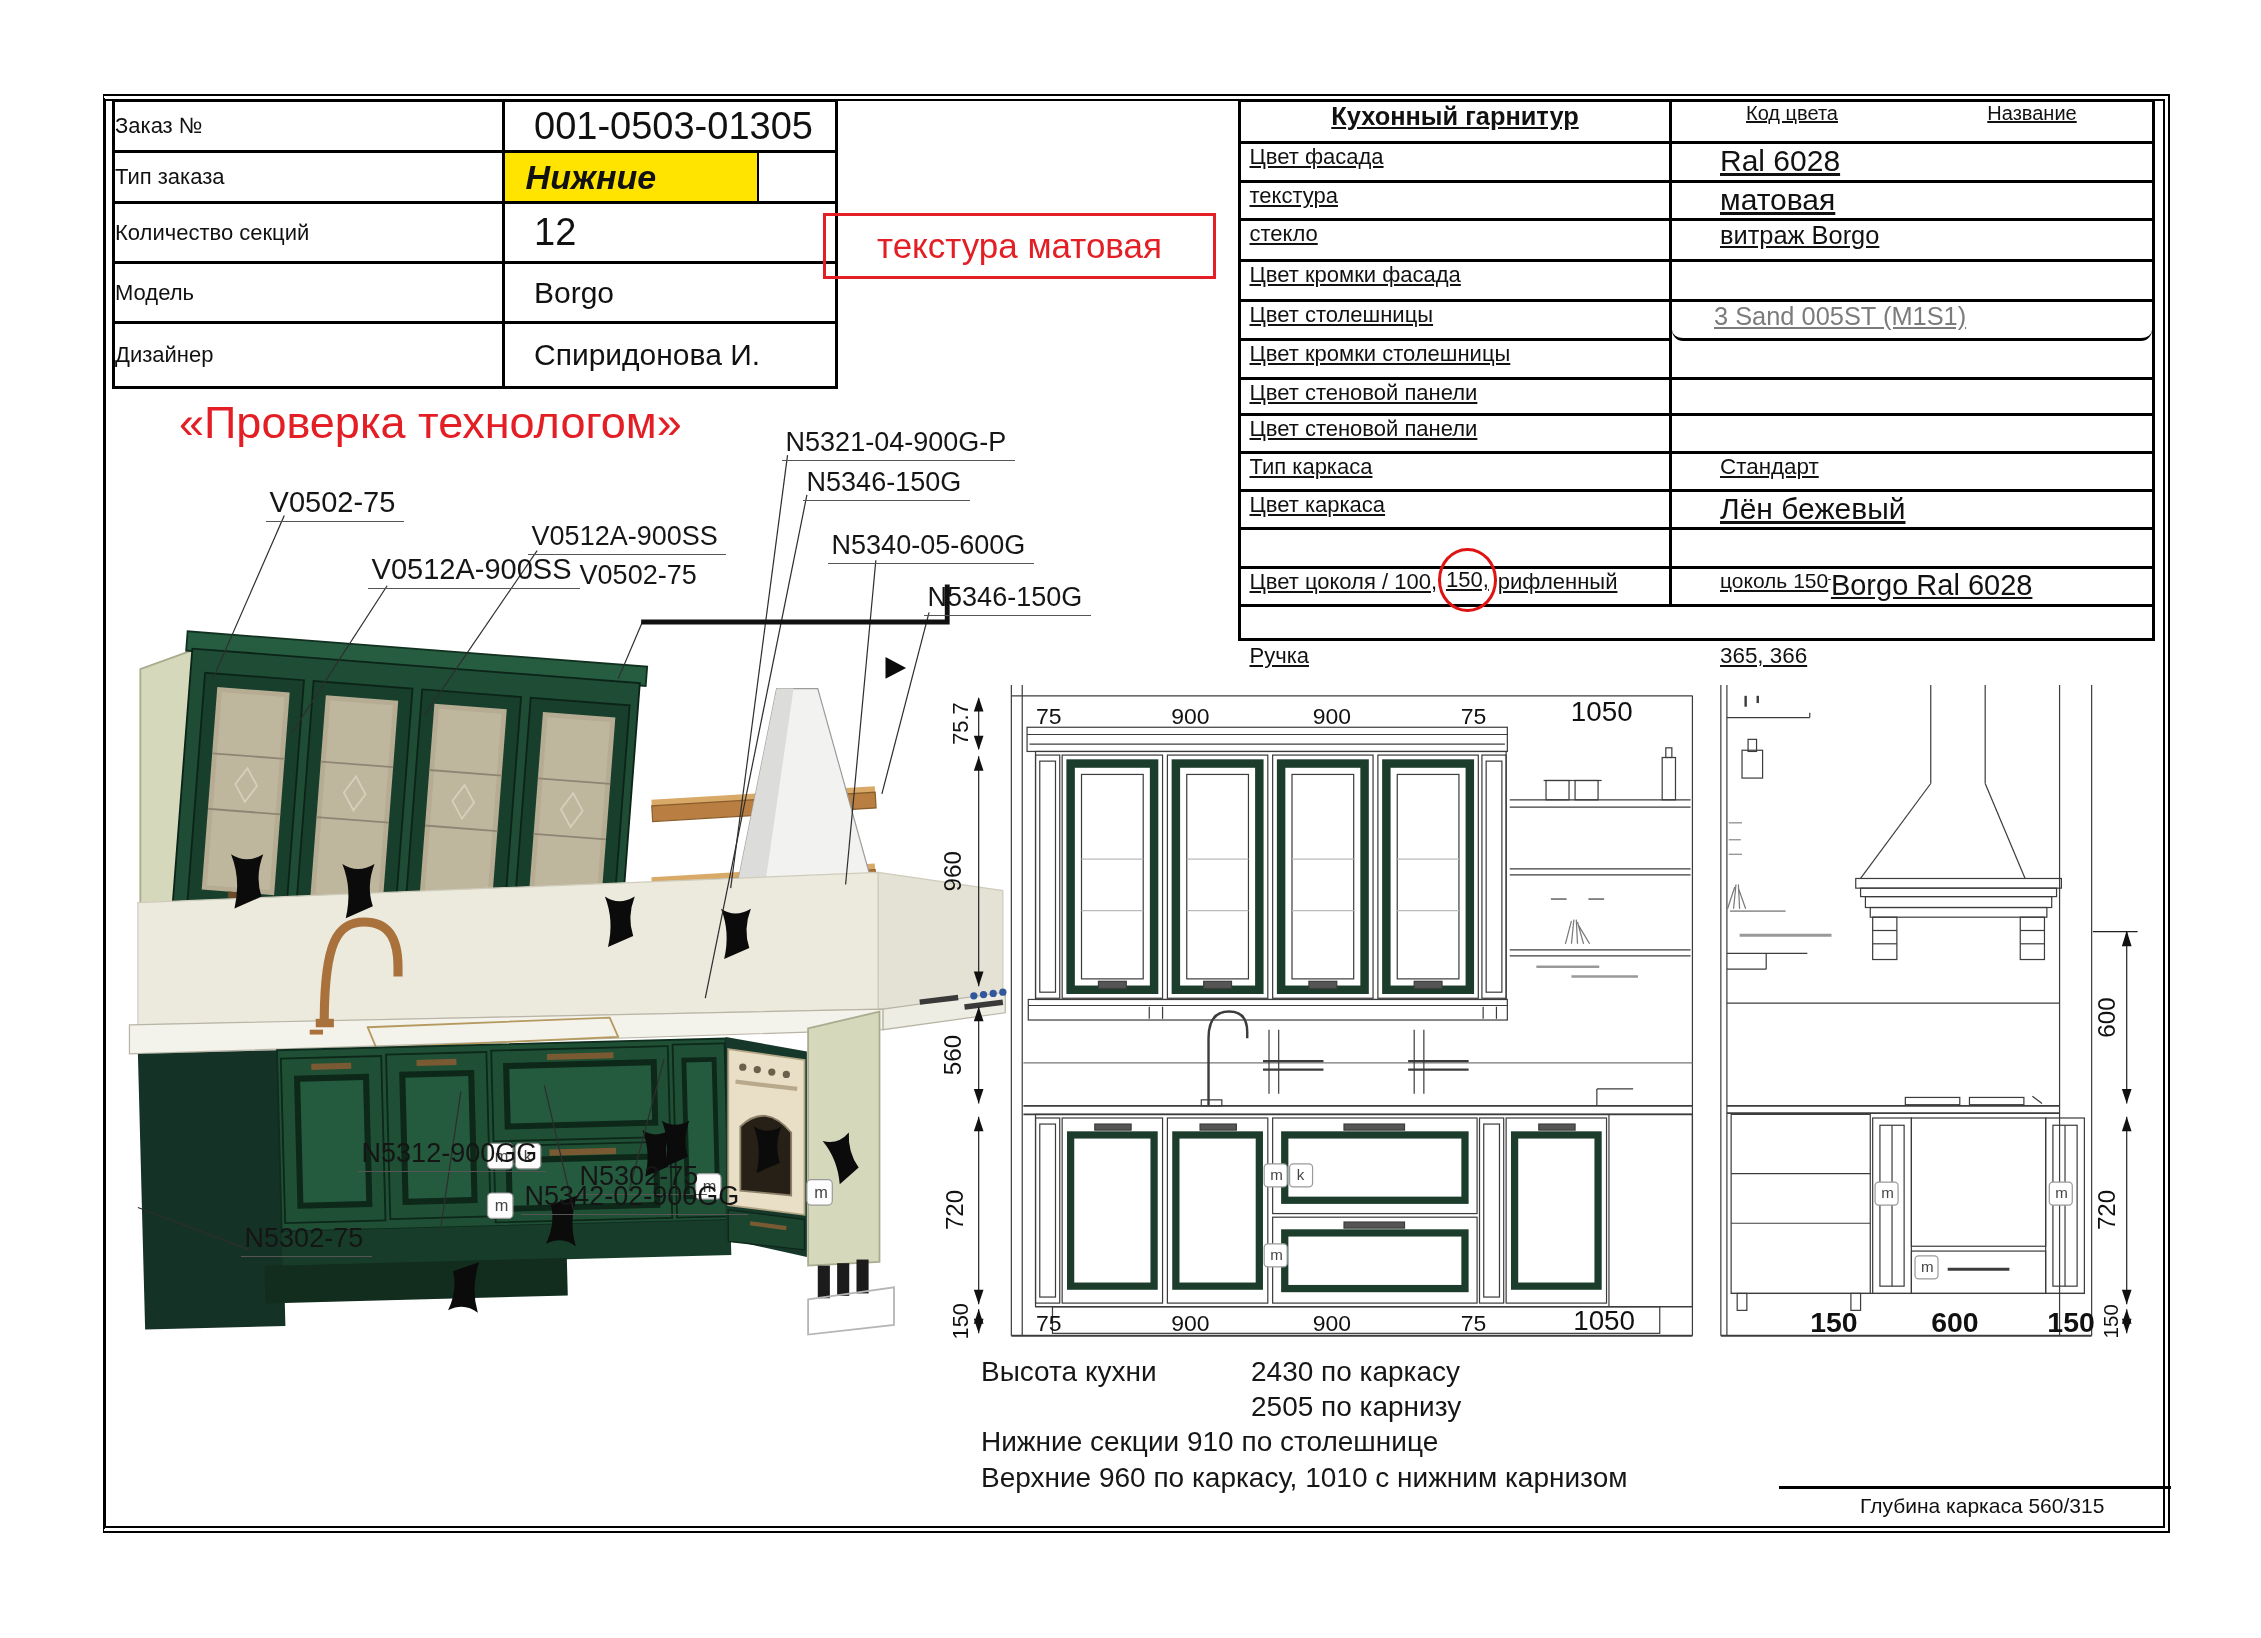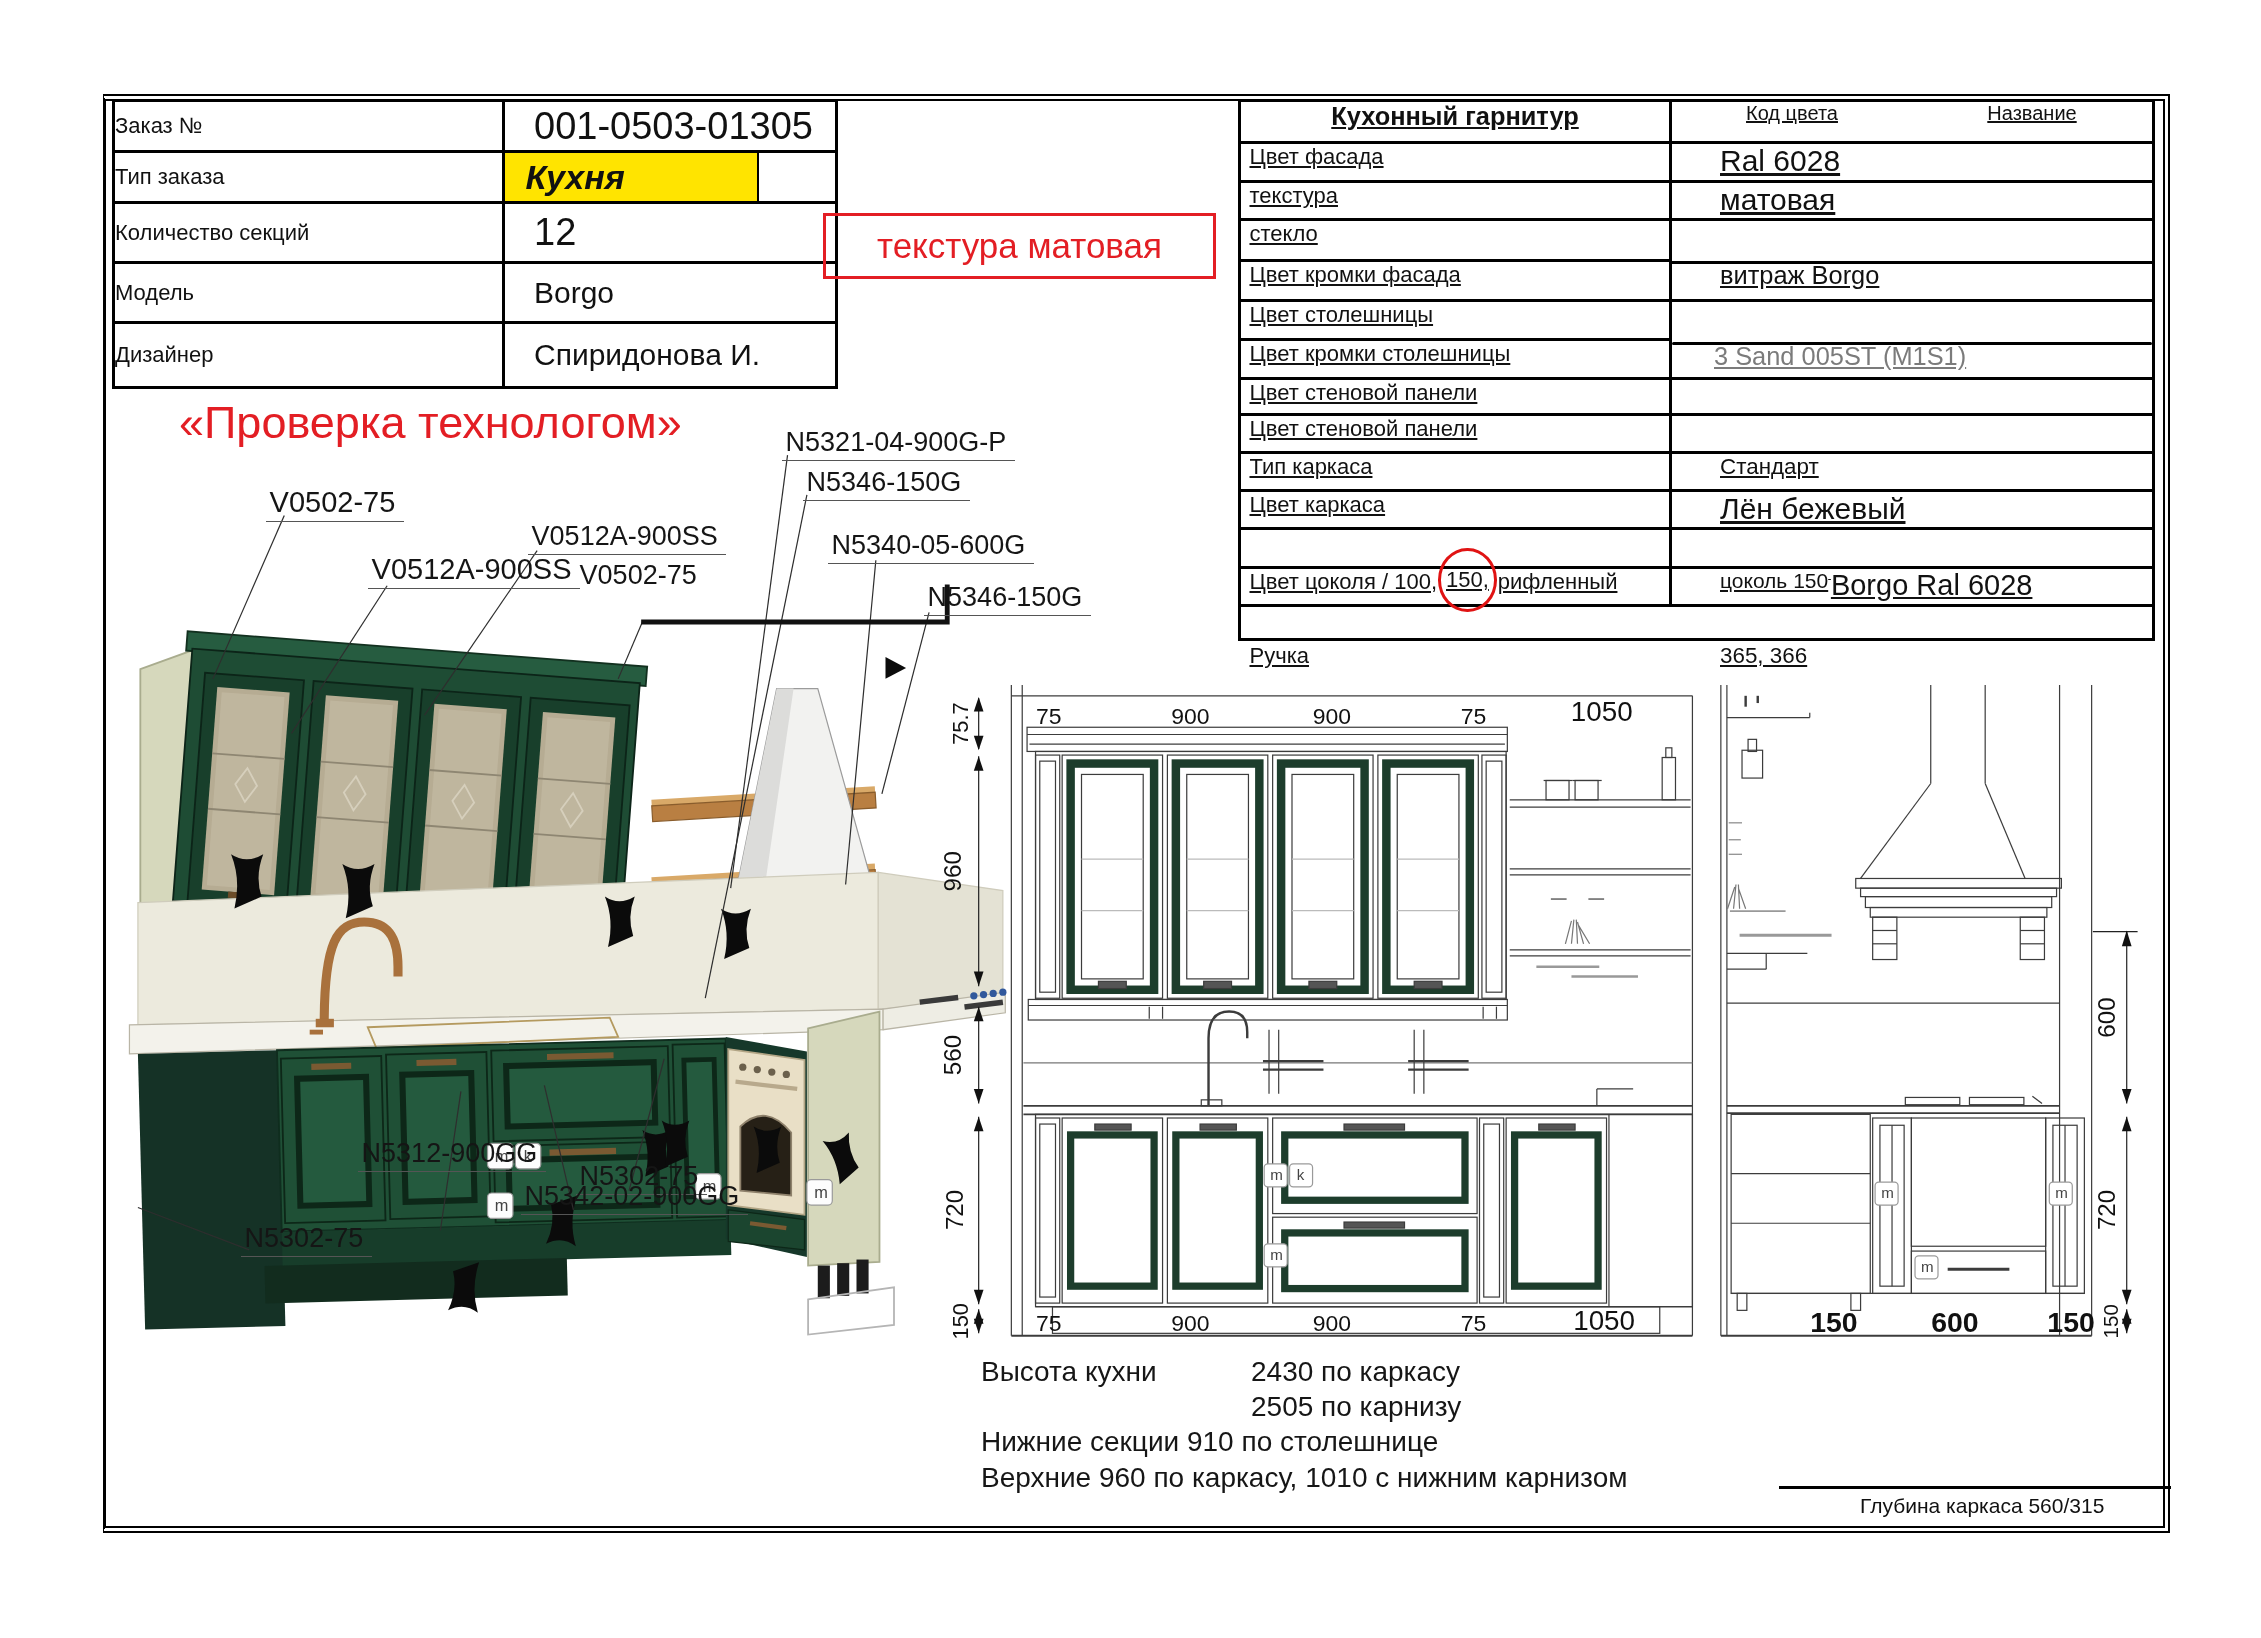--- a/index.html
+++ b/index.html
@@ -20,21 +20,21 @@
   
   #spec-table{left:1238px;top:99px;width:911px;display:grid;grid-template-columns:431px 480px;grid-template-rows:42px 39px 38px 41px 40px 39px 39px 36px 38px 38px 38px 39px 38px 31px;border:3.6px solid #000;background:#fff;}
   #spec-table .cell{border-right:3px solid #000;border-bottom:3px solid #000;display:flex;align-items:flex-start;overflow:visible;padding-left:8.5px;box-sizing:border-box;text-decoration:underline;}
   #spec-table .cell:nth-child(2n){border-right:none;padding-left:48px;}
   #spec-table .cell.last{border-bottom:none;margin-top:36px;}
   .shead{font-weight:bold;font-size:25.4px;justify-content:center;padding-left:0 !important;}
   .shead2{font-size:20px;padding-left:0 !important;}
   .shead2 span{width:50%;text-align:center;}
   .slabel{font-size:22px;}
   .v-lg{font-size:30px;}
-  .v-md{font-size:25.4px;margin-top:40px;}
+  .v-md{font-size:25.4px;}
   .v-sm{font-size:22.4px;}
   .muted{color:#7b7b7b;}
   .circ{display:inline-block;border:3px solid #e01313;border-radius:50%;padding:15.7px 4.8px;margin:-20.6px 1.2px;}
   
   #texture-box{left:823px;top:213px;width:387px;height:60px;border:3px solid #e31e24;color:#e31e24;font-size:35px;display:flex;align-items:center;justify-content:center;}
   #check-note{left:179px;top:397px;width:544px;color:#e31e24;font-size:45px;white-space:nowrap;}
   
   .plabel{font-size:27px;white-space:nowrap;border-bottom:1.8px solid #555;padding:0 8.5px 2.4px 3.6px;color:#151515;}
   .plabel.big{font-size:29px;}
   
@@ -503,21 +503,21 @@
     <div class="cell olabel">
         <span>Заказ №</span>
       </div>
     <div class="cell oval big">
         <span>001-0503-01305</span>
       </div>
     <div class="cell olabel">
         <span>Тип заказа</span>
       </div>
     <div class="cell" style="padding:0;">
-        <span class="kitchen-chip">Кухня</span>
+        <span class="kitchen-chip">Нижние</span>
       </div>
     <div class="cell olabel">
         <span>Количество секций</span>
       </div>
     <div class="cell oval big">
         <span>12</span>
       </div>
     <div class="cell olabel">
         <span>Модель</span>
       </div>

